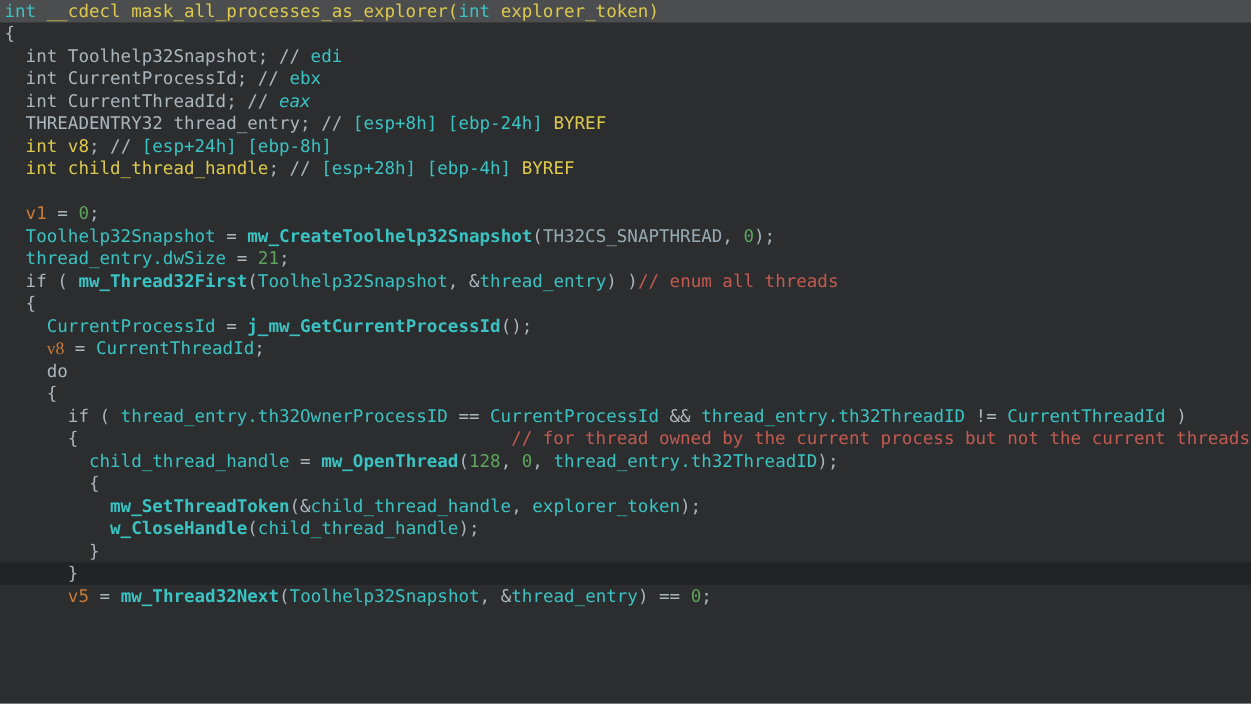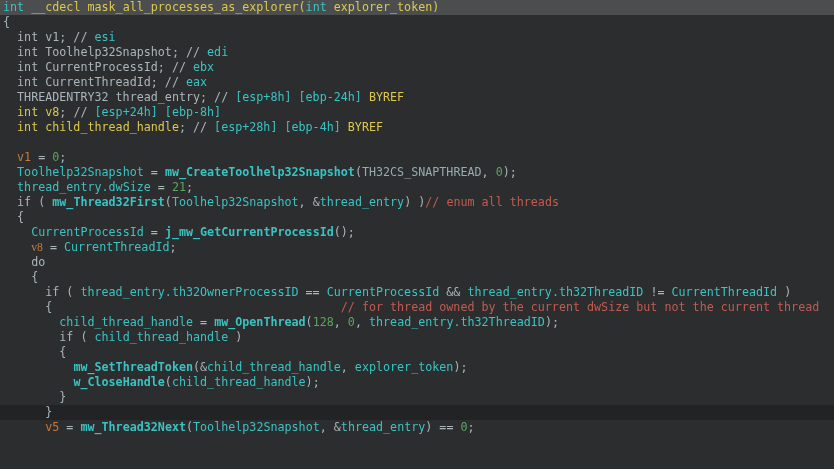--- a/index.html
+++ b/index.html
@@ -18,40 +18,38 @@
     padding-left: 3px;
   }
   .line span { white-space: pre; }
 </style>
 </head>
 <body>
 
 <div id="pane" style="background: rgb(43, 45, 46);">
     <div class="line" style="background: rgb(75, 77, 78);"><span style="color: rgb(59, 195, 195);">int </span><span style="color: rgb(220, 201, 78);">__cdecl mask_all_processes_as_explorer(</span><span style="color: rgb(59, 195, 195);">int </span><span style="color: rgb(220, 201, 78);">explorer_token)</span></div>
     <div class="line"><span style="color: rgb(171, 182, 188);">{</span></div>
-    <div class="line"><span style="color: rgb(171, 182, 188);">  int v1; // </span><span style="color: rgb(59, 195, 195);">esi</span></div>
     <div class="line"><span style="color: rgb(171, 182, 188);">  int Toolhelp32Snapshot; // </span><span style="color: rgb(59, 195, 195);">edi</span></div>
     <div class="line"><span style="color: rgb(171, 182, 188);">  int CurrentProcessId; // </span><span style="color: rgb(59, 195, 195);">ebx</span></div>
-    <div class="line"><span style="color: rgb(171, 182, 188);">  int CurrentThreadId; // </span><span style="color: rgb(59, 195, 195);">eax</span></div>
+    <div class="line"><span style="color: rgb(171, 182, 188);">  int CurrentThreadId; // </span><span style="color: rgb(59, 195, 195); font-style: italic;">eax</span></div>
     <div class="line"><span style="color: rgb(171, 182, 188);">  THREADENTRY32 thread_entry; // </span><span style="color: rgb(59, 195, 195);">[esp+8h] [ebp-24h]</span><span style="color: rgb(171, 182, 188);"> </span><span style="color: rgb(220, 201, 78);">BYREF</span></div>
     <div class="line"><span style="color: rgb(171, 182, 188);">  </span><span style="color: rgb(220, 201, 78);">int v8</span><span style="color: rgb(171, 182, 188);">; // </span><span style="color: rgb(59, 195, 195);">[esp+24h] [ebp-8h]</span></div>
     <div class="line"><span style="color: rgb(171, 182, 188);">  </span><span style="color: rgb(220, 201, 78);">int child_thread_handle</span><span style="color: rgb(171, 182, 188);">; // </span><span style="color: rgb(59, 195, 195);">[esp+28h] [ebp-4h]</span><span style="color: rgb(171, 182, 188);"> </span><span style="color: rgb(220, 201, 78);">BYREF</span></div>
     <div class="line"></div>
     <div class="line"><span style="color: rgb(171, 182, 188);">  </span><span style="color: rgb(202, 122, 56);">v1</span><span style="color: rgb(171, 182, 188);"> = </span><span style="color: rgb(95, 165, 95);">0</span><span style="color: rgb(171, 182, 188);">;</span></div>
     <div class="line"><span style="color: rgb(171, 182, 188);">  </span><span style="color: rgb(59, 195, 195);">Toolhelp32Snapshot</span><span style="color: rgb(171, 182, 188);"> = </span><span style="color: rgb(59, 195, 195); font-weight: bold;">mw_CreateToolhelp32Snapshot</span><span style="color: rgb(171, 182, 188);">(</span><span style="color: rgb(150, 171, 179);">TH32CS_SNAPTHREAD</span><span style="color: rgb(171, 182, 188);">, </span><span style="color: rgb(95, 165, 95);">0</span><span style="color: rgb(171, 182, 188);">);</span></div>
     <div class="line"><span style="color: rgb(171, 182, 188);">  </span><span style="color: rgb(59, 195, 195);">thread_entry.dwSize</span><span style="color: rgb(171, 182, 188);"> = </span><span style="color: rgb(95, 165, 95);">21</span><span style="color: rgb(171, 182, 188);">;</span></div>
     <div class="line"><span style="color: rgb(171, 182, 188);">  if ( </span><span style="color: rgb(59, 195, 195); font-weight: bold;">mw_Thread32First</span><span style="color: rgb(171, 182, 188);">(</span><span style="color: rgb(59, 195, 195);">Toolhelp32Snapshot</span><span style="color: rgb(171, 182, 188);">, &amp;</span><span style="color: rgb(59, 195, 195);">thread_entry</span><span style="color: rgb(171, 182, 188);">) )</span><span style="color: rgb(194, 91, 82);">// enum all threads</span></div>
     <div class="line"><span style="color: rgb(171, 182, 188);">  {</span></div>
     <div class="line"><span style="color: rgb(171, 182, 188);">    </span><span style="color: rgb(59, 195, 195);">CurrentProcessId</span><span style="color: rgb(171, 182, 188);"> = </span><span style="color: rgb(59, 195, 195); font-weight: bold;">j_mw_GetCurrentProcessId</span><span style="color: rgb(171, 182, 188);">();</span></div>
     <div class="line"><span style="color: rgb(171, 182, 188);">    </span><span style="color: rgb(202, 122, 56); font-family: Liberation Serif, serif;">v8</span><span style="color: rgb(171, 182, 188);"> = </span><span style="color: rgb(59, 195, 195);">CurrentThreadId</span><span style="color: rgb(171, 182, 188);">;</span></div>
     <div class="line"><span style="color: rgb(171, 182, 188);">    do</span></div>
     <div class="line"><span style="color: rgb(171, 182, 188);">    {</span></div>
     <div class="line"><span style="color: rgb(171, 182, 188);">      if ( </span><span style="color: rgb(59, 195, 195);">thread_entry.th32OwnerProcessID</span><span style="color: rgb(171, 182, 188);"> == </span><span style="color: rgb(59, 195, 195);">CurrentProcessId</span><span style="color: rgb(171, 182, 188);"> &amp;&amp; </span><span style="color: rgb(59, 195, 195);">thread_entry.th32ThreadID</span><span style="color: rgb(171, 182, 188);"> != </span><span style="color: rgb(59, 195, 195);">CurrentThreadId</span><span style="color: rgb(171, 182, 188);"> )</span></div>
-    <div class="line"><span style="color: rgb(171, 182, 188);">      {                                         </span><span style="color: rgb(194, 91, 82);">// for thread owned by the current dwSize but not the current thread</span></div>
+    <div class="line"><span style="color: rgb(171, 182, 188);">      {                                         </span><span style="color: rgb(194, 91, 82);">// for thread owned by the current process but not the current threads</span></div>
     <div class="line"><span style="color: rgb(171, 182, 188);">        </span><span style="color: rgb(59, 195, 195);">child_thread_handle</span><span style="color: rgb(171, 182, 188);"> = </span><span style="color: rgb(59, 195, 195); font-weight: bold;">mw_OpenThread</span><span style="color: rgb(171, 182, 188);">(</span><span style="color: rgb(95, 165, 95);">128</span><span style="color: rgb(171, 182, 188);">, </span><span style="color: rgb(95, 165, 95);">0</span><span style="color: rgb(171, 182, 188);">, </span><span style="color: rgb(59, 195, 195);">thread_entry.th32ThreadID</span><span style="color: rgb(171, 182, 188);">);</span></div>
-    <div class="line"><span style="color: rgb(171, 182, 188);">        if ( </span><span style="color: rgb(59, 195, 195);">child_thread_handle</span><span style="color: rgb(171, 182, 188);"> )</span></div>
     <div class="line"><span style="color: rgb(171, 182, 188);">        {</span></div>
     <div class="line"><span style="color: rgb(171, 182, 188);">          </span><span style="color: rgb(59, 195, 195); font-weight: bold;">mw_SetThreadToken</span><span style="color: rgb(171, 182, 188);">(&amp;</span><span style="color: rgb(59, 195, 195);">child_thread_handle</span><span style="color: rgb(171, 182, 188);">, </span><span style="color: rgb(59, 195, 195);">explorer_token</span><span style="color: rgb(171, 182, 188);">);</span></div>
     <div class="line"><span style="color: rgb(171, 182, 188);">          </span><span style="color: rgb(59, 195, 195); font-weight: bold;">w_CloseHandle</span><span style="color: rgb(171, 182, 188);">(</span><span style="color: rgb(59, 195, 195);">child_thread_handle</span><span style="color: rgb(171, 182, 188);">);</span></div>
     <div class="line"><span style="color: rgb(171, 182, 188);">        }</span></div>
     <div class="line" style="background: rgb(34, 35, 36);"><span style="color: rgb(171, 182, 188);">      }</span></div>
     <div class="line"><span style="color: rgb(171, 182, 188);">      </span><span style="color: rgb(202, 122, 56);">v5</span><span style="color: rgb(171, 182, 188);"> = </span><span style="color: rgb(59, 195, 195); font-weight: bold;">mw_Thread32Next</span><span style="color: rgb(171, 182, 188);">(</span><span style="color: rgb(59, 195, 195);">Toolhelp32Snapshot</span><span style="color: rgb(171, 182, 188);">, &amp;</span><span style="color: rgb(59, 195, 195);">thread_entry</span><span style="color: rgb(171, 182, 188);">) == </span><span style="color: rgb(95, 165, 95);">0</span><span style="color: rgb(171, 182, 188);">;</span></div>
   </div>
 
 </body></html>

